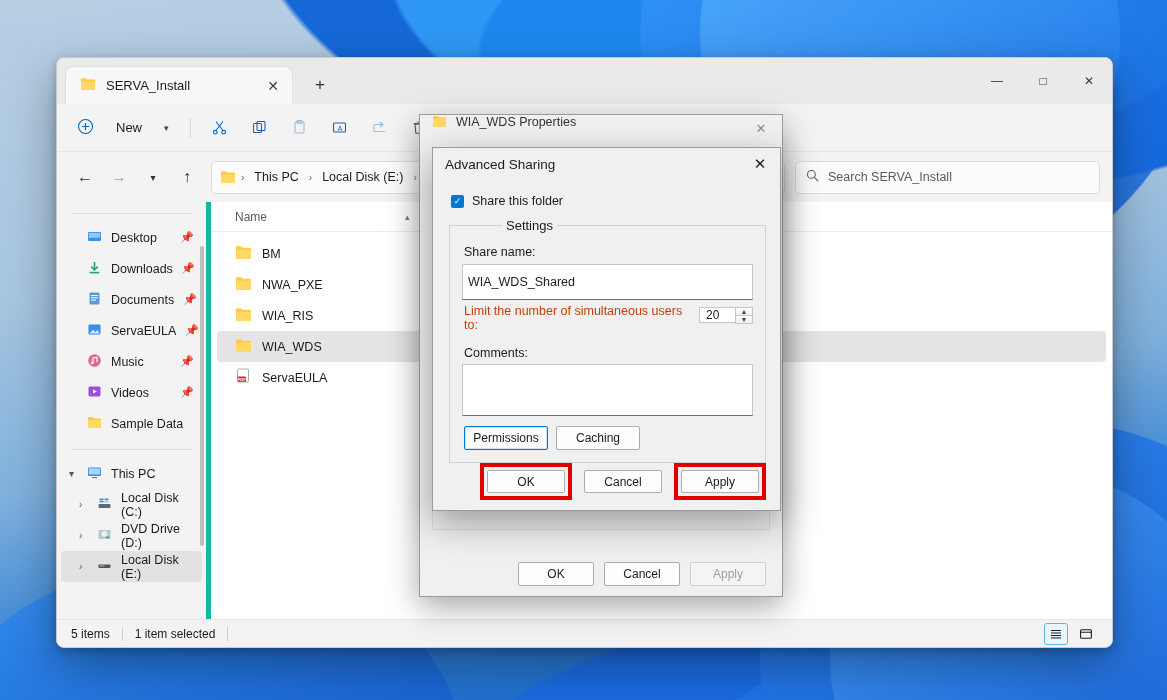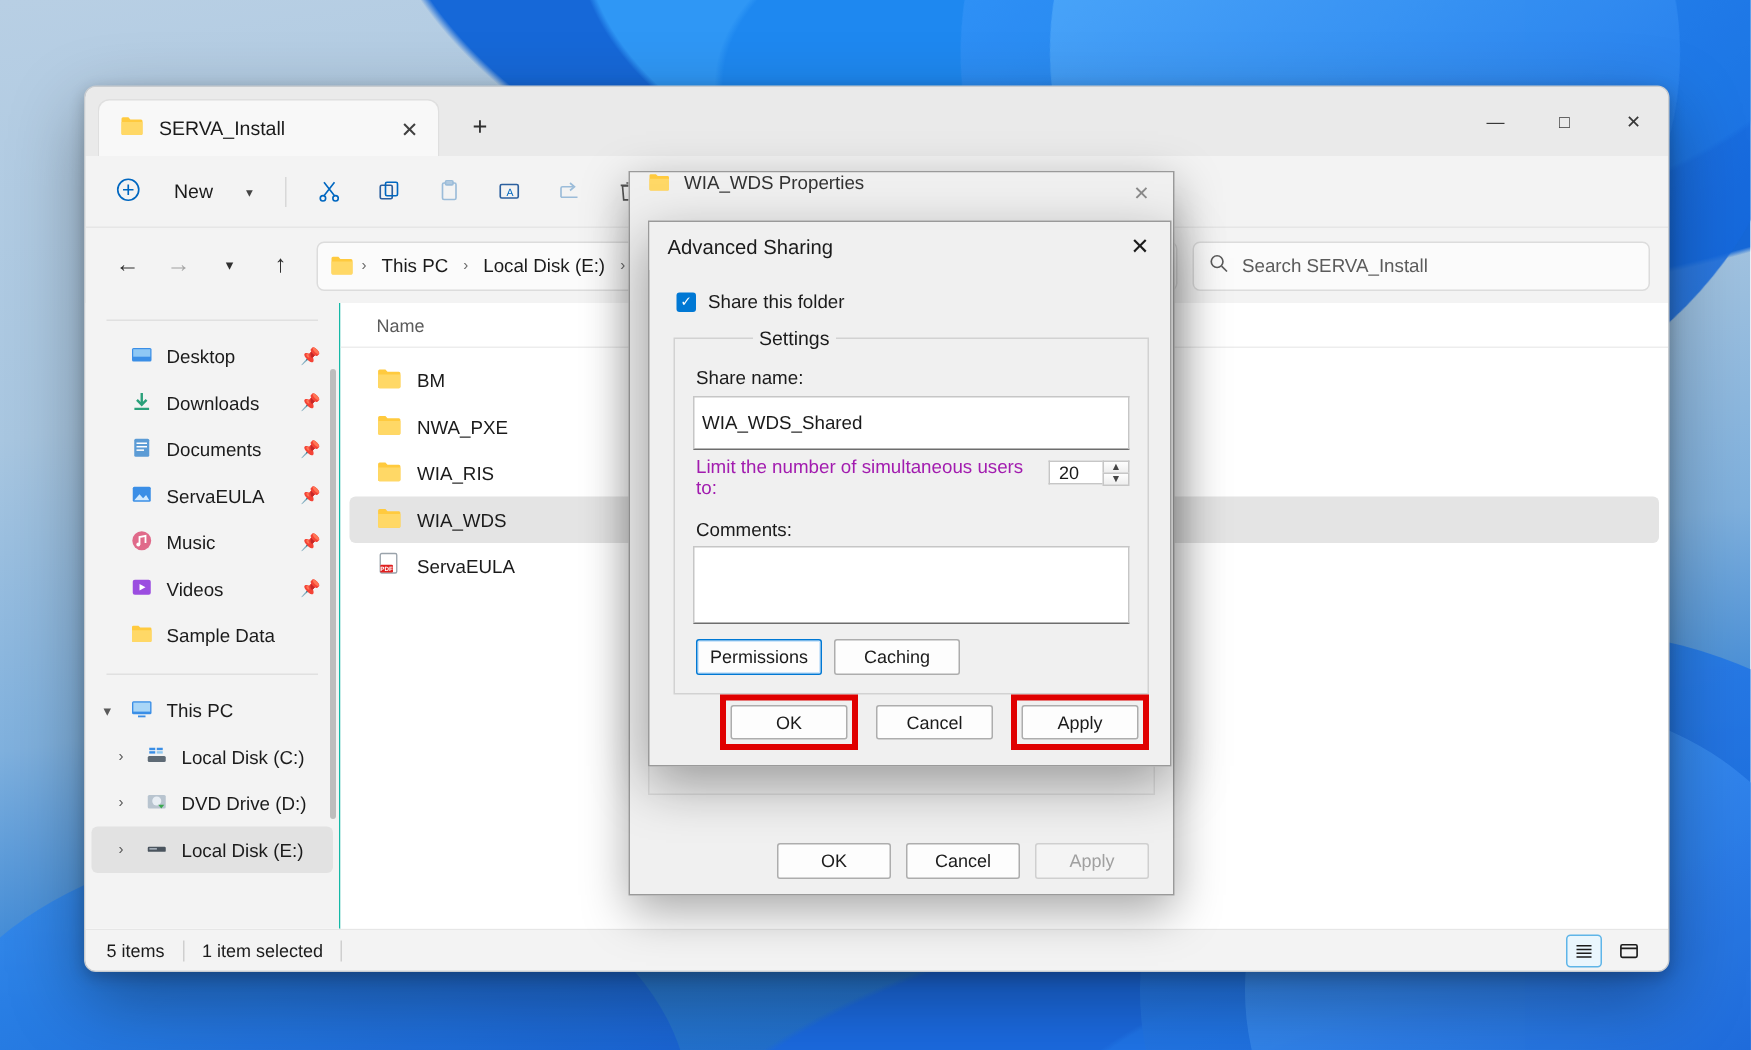--- a/index.html
+++ b/index.html
@@ -91,22 +91,22 @@
   .crumbsep{ color:#6b6b6b; font-size:10px; padding:0 1px; }
   .searchbox{
     width:305px; height:33px; background:#fbfbfb; border:1px solid #dcdcdc; border-radius:5px;
     display:flex; align-items:center; padding:0 10px; gap:9px; margin-left:8px;
     font-size:12.5px; color:#5b5b5b;
   }
 
   
   .body{ flex:1 1 auto; display:flex; min-height:0; background:#fff; position:relative; }
   .sidebar{
-    width:170px; background:#f3f3f3; padding:8px 0 0 0; position:relative;
-    border-right:1px solid #14b8a6; overflow:hidden;
+    width:154px; background:#f3f3f3; padding:8px 0 0 0; position:relative;
+    border-right:5px solid #14b8a6; overflow:hidden;
   }
   .side-sep{ height:1px; background:#e0e0e0; margin:3px 14px 8px 14px; }
   .side-item{
     height:31px; display:flex; align-items:center; gap:9px; padding:0 8px 0 26px;
     font-size:12.5px; color:#1b1b1b; border-radius:4px; margin:0 4px; position:relative;
   }
   .side-item.sel{ background:#e2e2e2; }
   .side-item .chev{ position:absolute; left:8px; color:#5a5a5a; font-size:10px; }
   .side-item .pin{ margin-left:auto; color:#9a9a9a; font-size:11px; }
   .side-scroll{
@@ -193,21 +193,21 @@
     border:1px solid #d2d2d2; margin:0; padding:8px 12px 12px 12px; position:relative;
   }
   fieldset.settings legend{ font-size:13px; color:#1b1b1b; padding:0 4px;margin-left:40px; }
   .lbl{ font-size:12.5px; color:#1b1b1b; margin:4px 0 5px 2px; }
   .txtinput{
     height:36px; background:#fff; border:1px solid #c6c6c6; border-bottom-color:#6d6d6d;
     font-size:12.5px; color:#1b1b1b; display:flex; align-items:center; padding:0 5px;
   }
   .btnrow{ display:flex; gap:8px; margin:8px 0 12px 2px; }
   .limitrow{ display:flex; align-items:center; margin:4px 0 0 2px; }
-  .limitrow .ltext{ font-size:12.5px; color:#a21caf; }
+  .limitrow .ltext{ font-size:12.5px; color:#c2410c; }
   .spinner{ margin-left:auto; display:flex; align-items:flex-start; height:22px; }
   .spinner .sv{
     width:36px; background:#fff; border:1px solid #c6c6c6; border-right:none;
     display:flex; align-items:center; padding-left:6px; font-size:12px; color:#1b1b1b;
   }
   .spinner .sbtns{ width:18px; display:flex; flex-direction:column; }
   .spinner .sbtns div{
     flex:1; border:1px solid #c6c6c6; background:linear-gradient(#fdfdfd,#eee);
     display:flex;align-items:center;justify-content:center;font-size:7px;color:#444;
   }

